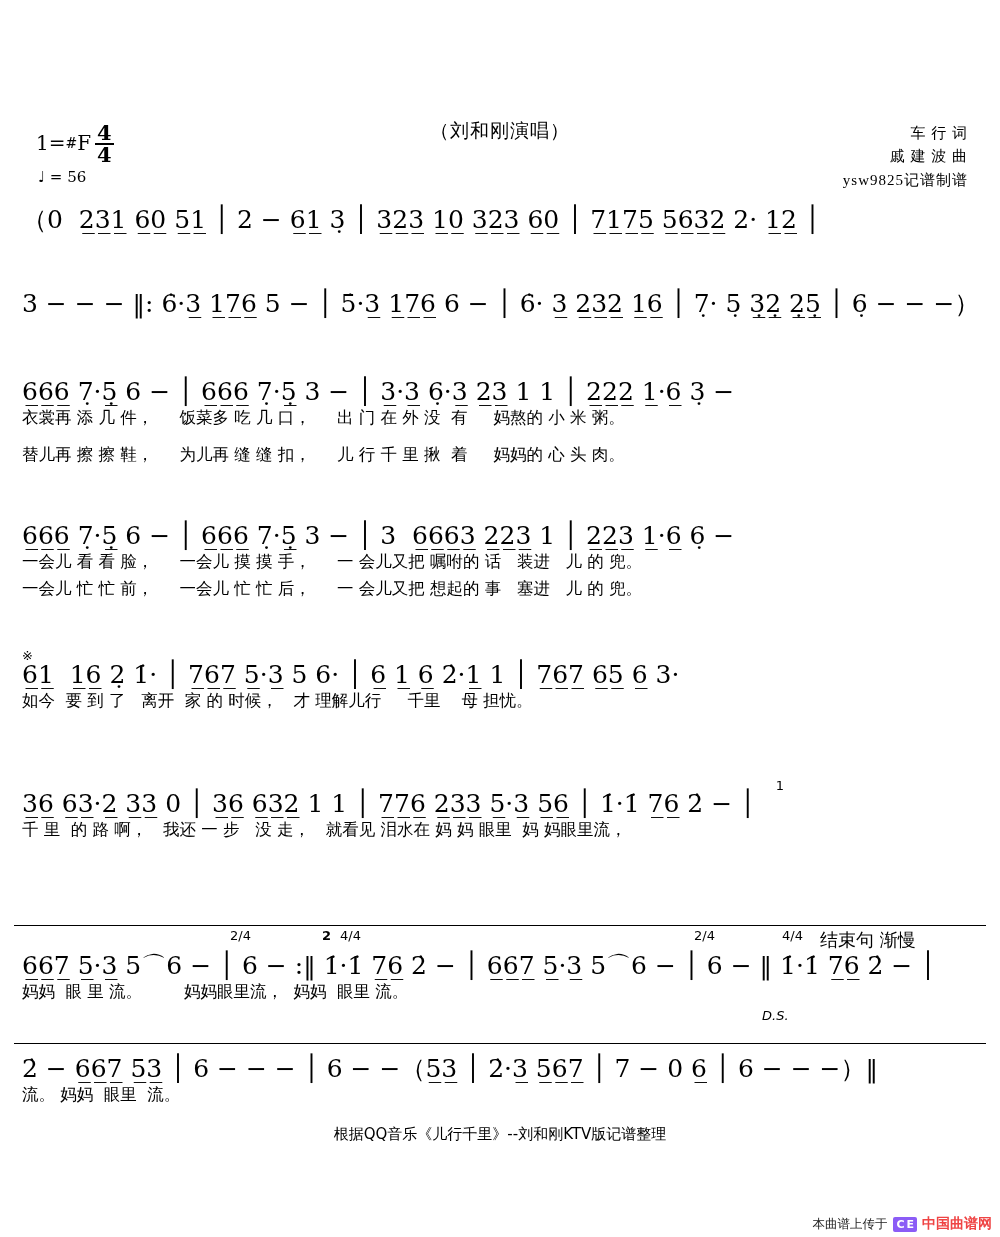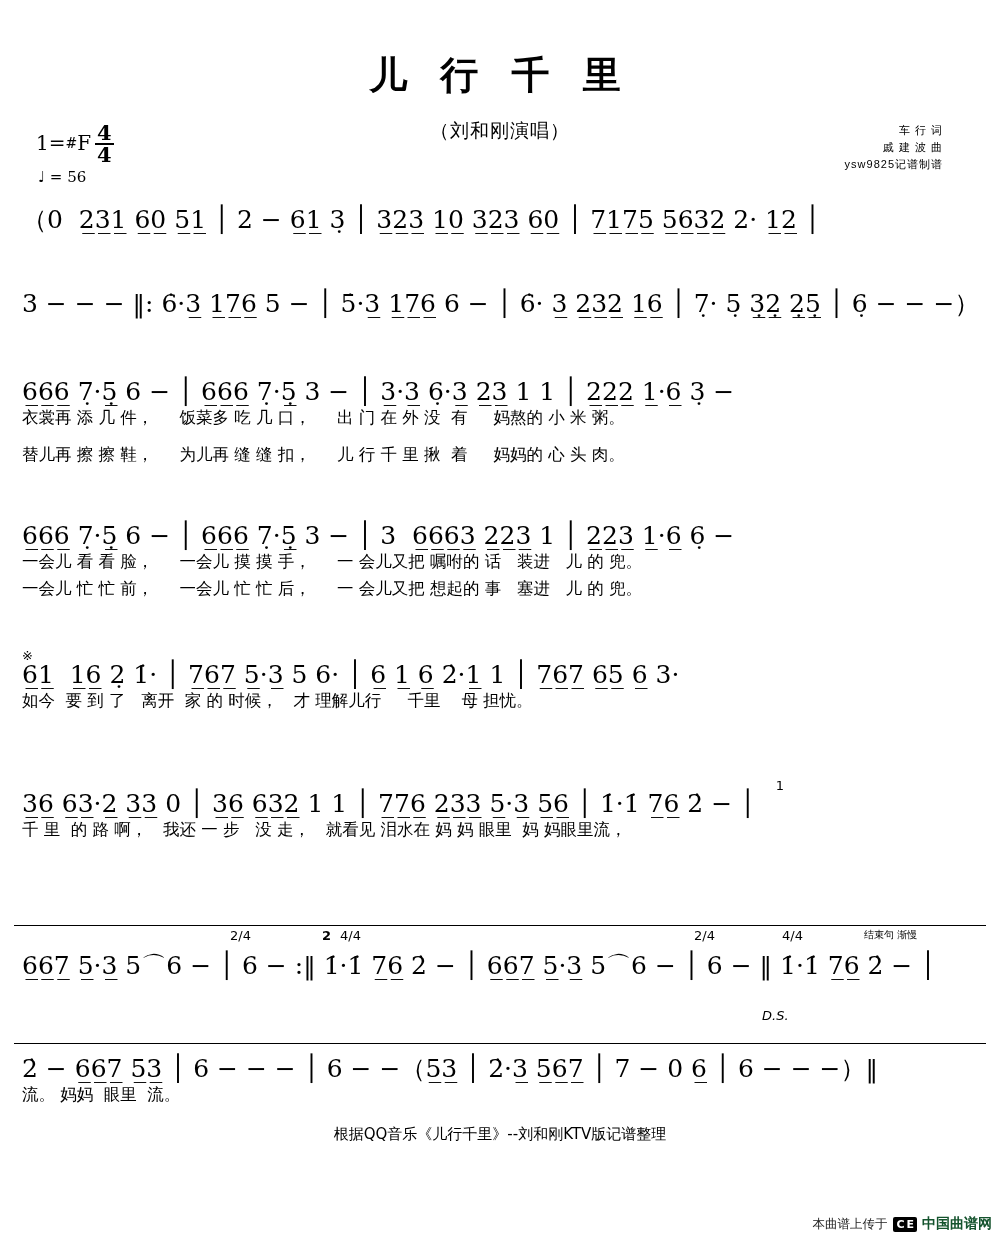--- a/index.html
+++ b/index.html
@@ -64,25 +64,25 @@
   }
   .tempo {
     position: absolute;
     left: 38px;
     top: 168px;
     font-family: "DejaVu Serif", serif;
     font-size: 15px;
   }
   .credits {
     position: absolute;
-    right: 57px;
+    right: 32px;
     top: 122px;
     text-align: right;
-    font-family: Liberation Sans, sans-serif;
-    font-size: 11px;
+    font-family: Liberation Serif, serif;
+    font-size: 15px;
     line-height: 1.55;
     letter-spacing: 1px;
   }
 
   
   .row {
     position: absolute;
     left: 22px;
     width: 958px;
   }
@@ -131,37 +131,36 @@
     right: 8px;
     bottom: 4px;
     display: flex;
     align-items: center;
     font-family: "DejaVu Sans", sans-serif;
     font-size: 12.5px;
     color: #222;
   }
   .wm-logo {
     display: inline-block;
-    background: #000000;
+    background: #8b5cf6;
     color: #fff;
     font-weight: bold;
     font-size: 11px;
     padding: 1px 4px;
     border-radius: 2px;
     margin: 0 5px;
     letter-spacing: -1px;
   }
-  .wm-text { color: #14532d; font-weight: bold; font-size: 14px; }
+  .wm-text { color: #ef4444; font-weight: bold; font-size: 14px; }
 </style>
 </head>
 <body>
 
 <div class="sheet">
 
-  <div class="title">儿 行 千 里</div>
   <div class="subtitle">（刘和刚演唱）</div>
 
   <div class="keysig">
     <span>1=</span>
       <span class="sharp">#</span>
       <span>F</span>
     <span class="meter">
       <span style="display:block;border-bottom:2px solid #000;padding:0 2px;">4</span>
       <span style="display:block;padding:0 2px;">4</span>
     </span>
@@ -208,22 +207,23 @@
   </div>
 
   <div class="hr" style="top:925px;"></div>
 
   <div class="row" style="top:930px;">
     <div class="small-label" style="position:absolute;left:208px;top:-2px;">2/4</div>
     <div class="small-label" style="position:absolute;left:300px;top:-2px;font-weight:bold;">2</div>
     <div class="small-label" style="position:absolute;left:318px;top:-2px;">4/4</div>
     <div class="small-label" style="position:absolute;left:672px;top:-2px;">2/4</div>
     <div class="small-label" style="position:absolute;left:760px;top:-2px;">4/4</div>
-    <div class="small-label" style="position:absolute;left:798px;top:-2px;font-size:10px;margin-left:44px;">结束句 渐慢</div>
+    <div class="small-label" style="position:absolute;left:798px;top:-2px;font-size:18px;">结束句 渐慢</div>
     <div class="notes" style="margin-top:22px;">6̲6̲7̲ 5̲·3̲ 5⌒6 − │ 6 − :‖ 1̇·1̇ 7̲6̲ 2̇ − │ 6̲6̲7̲ 5̲·3̲ 5⌒6 − │ 6 − ‖ 1̇·1̇ 7̲6̲ 2̇ − │</div>
+    <div class="lyric">妈妈  眼 里 流。        妈妈眼里流，  妈妈  眼里 流。</div>
     <div class="small-label" style="position:absolute;left:740px;top:78px;font-style:italic;">D.S.</div>
   </div>
 
   <div class="hr" style="top:1043px;"></div>
 
   <div class="row" style="top:1055px;">
     <div class="notes">2̇ − 6̲6̲7̲ 5̲3̲ │ 6 − − − │ 6 − −（5̲3̲ │ 2̇·3̲ 5̲6̲7̲ │ 7 − 0 6̲ │ 6 − − −）‖</div>
     <div class="lyric">流。 妈妈  眼里  流。</div>
   </div>
 

